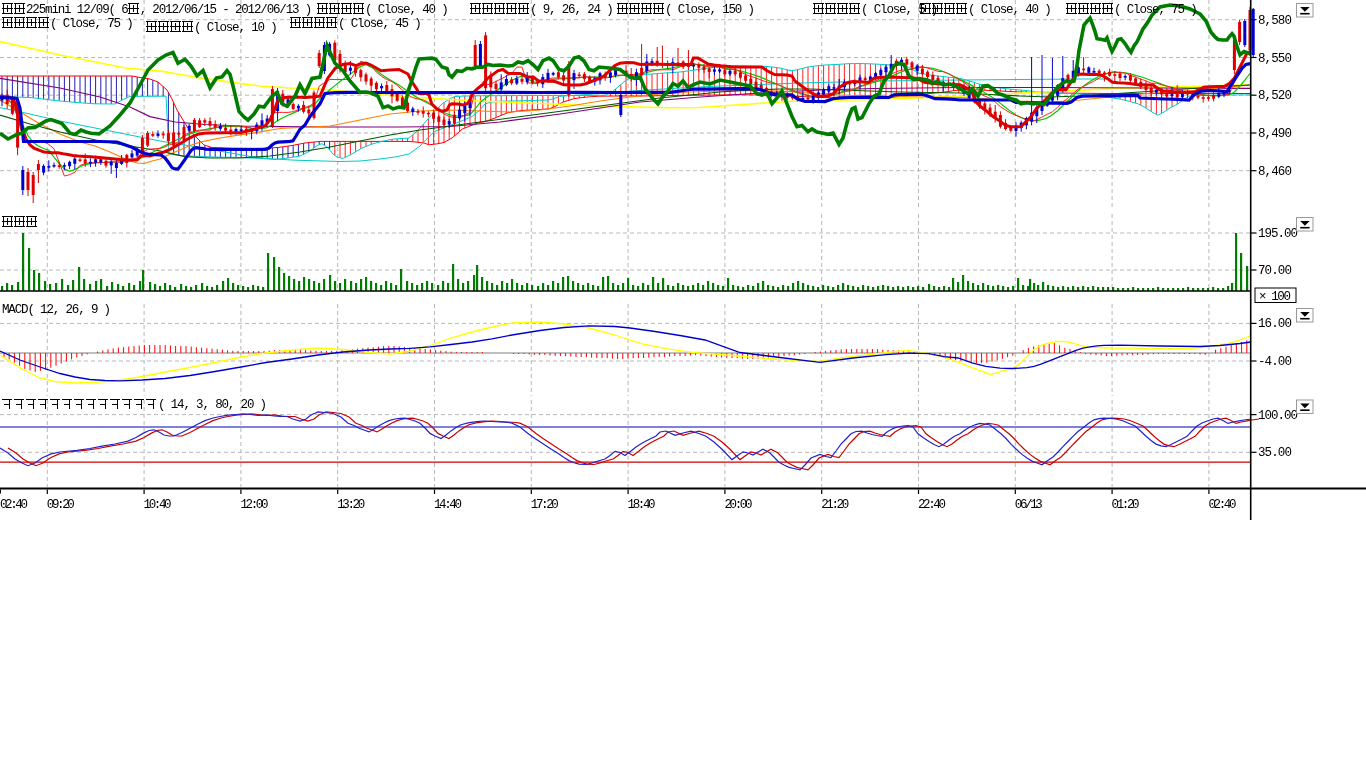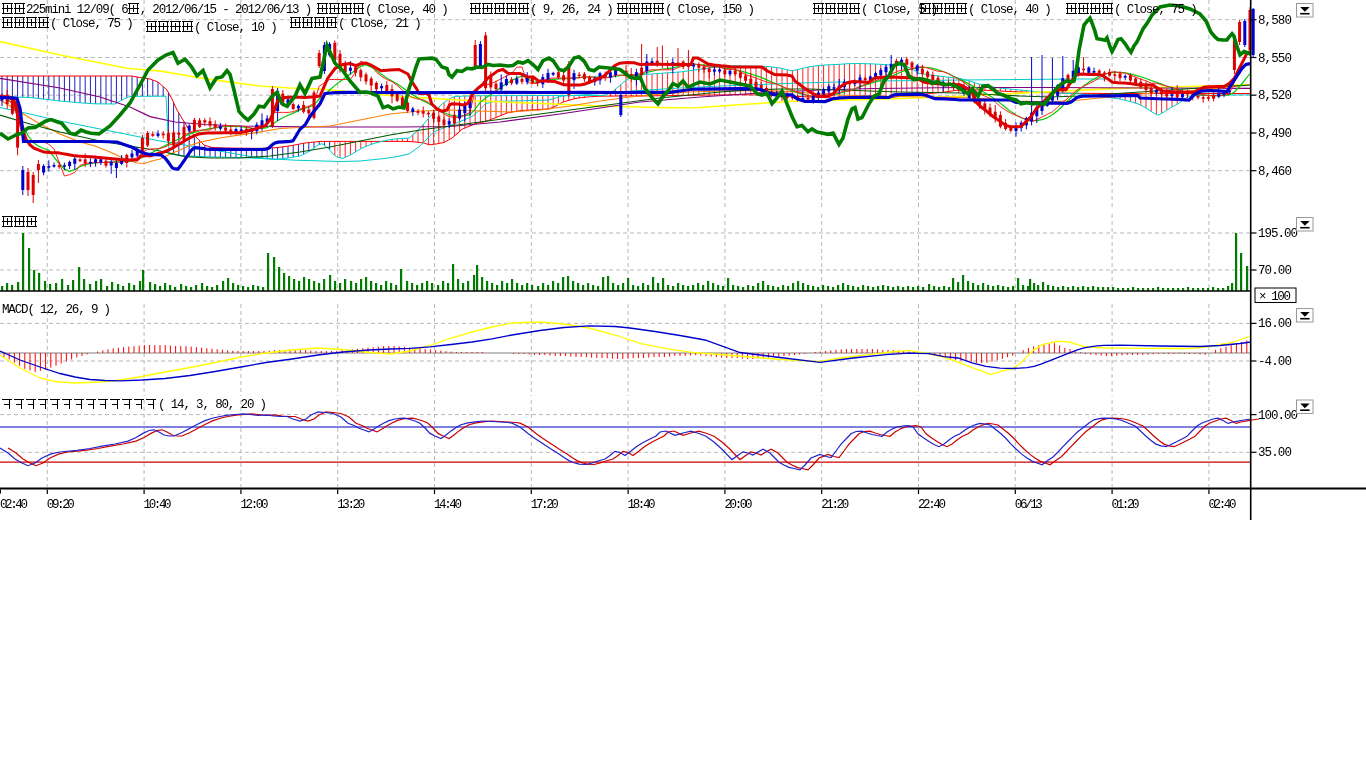--- a/index.html
+++ b/index.html
@@ -1351,16 +1351,16 @@
     </svg>
     <div class="ti" style="left:2px;top:3px"><b class="kj"></b><b class="kj"></b><i>225mini 12/09( 6</i><b class="kj"></b><i>, 2012/06/15 - 2012/06/13 )</i></div>
     <div class="ti" style="left:317px;top:3px"><b class="kj"></b><b class="kj"></b><b class="kj"></b><b class="kj"></b><i>( Close, 40 )</i></div>
     <div class="ti" style="left:470px;top:3px"><b class="kj"></b><b class="kj"></b><b class="kj"></b><b class="kj"></b><b class="kj"></b><i>( 9, 26, 24 )</i></div>
     <div class="ti" style="left:617px;top:3px"><b class="kj"></b><b class="kj"></b><b class="kj"></b><b class="kj"></b><i>( Close, 150 )</i></div>
     <div class="ti" style="left:813px;top:3px"><b class="kj"></b><b class="kj"></b><b class="kj"></b><b class="kj"></b><i>( Close, 5 )</i></div>
     <div class="ti" style="left:920px;top:3px"><b class="kj"></b><b class="kj"></b><b class="kj"></b><b class="kj"></b><i>( Close, 40 )</i></div>
     <div class="ti" style="left:1066px;top:3px"><b class="kj"></b><b class="kj"></b><b class="kj"></b><b class="kj"></b><i>( Close, 75 )</i></div>
     <div class="ti" style="left:2px;top:17px"><b class="kj"></b><b class="kj"></b><b class="kj"></b><b class="kj"></b><i>( Close, 75 )</i></div>
     <div class="ti" style="left:146px;top:21px"><b class="kj"></b><b class="kj"></b><b class="kj"></b><b class="kj"></b><i>( Close, 10 )</i></div>
-    <div class="ti" style="left:290px;top:17px"><b class="kj"></b><b class="kj"></b><b class="kj"></b><b class="kj"></b><i>( Close, 21 )</i></div>
+    <div class="ti" style="left:290px;top:17px"><b class="kj"></b><b class="kj"></b><b class="kj"></b><b class="kj"></b><i>( Close, 45 )</i></div>
     <div class="ti" style="left:2px;top:216px"><b class="kj"></b><b class="kj"></b><b class="kj"></b></div>
     <div class="ti" style="left:2px;top:303px"><i>MACD( 12, 26, 9 )</i></div>
     <div class="ti" style="left:2px;top:398px"><b class="kt"></b><b class="kt"></b><b class="kt"></b><b class="kt"></b><b class="kt"></b><b class="kt"></b><b class="kt"></b><b class="kt"></b><b class="kt"></b><b class="kt"></b><b class="kt"></b><b class="kt"></b><b class="kt"></b><i>( 14, 3, 80, 20 )</i></div>
   </div>
 </body></html>

